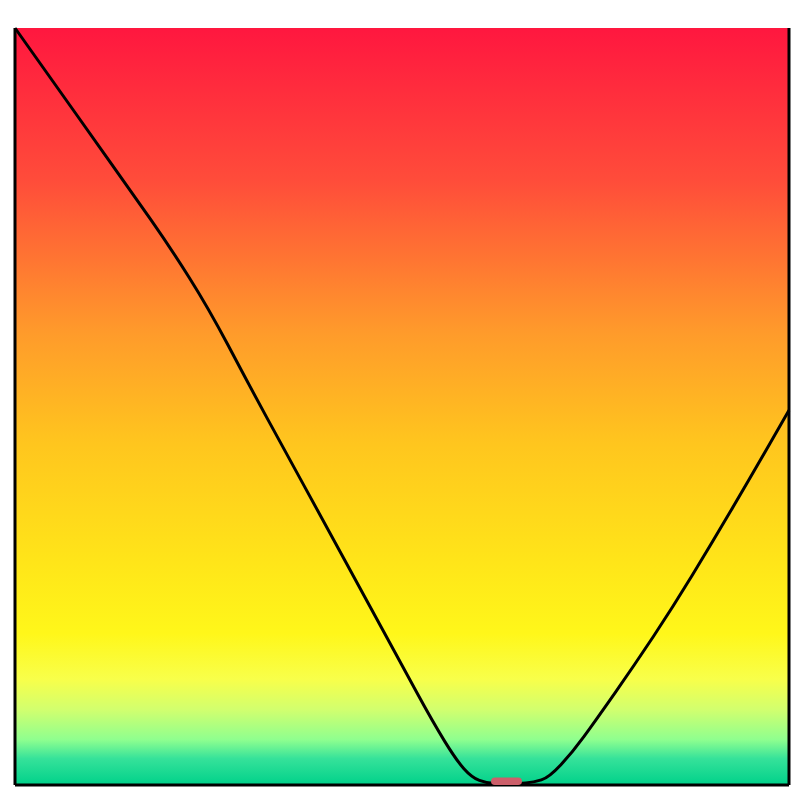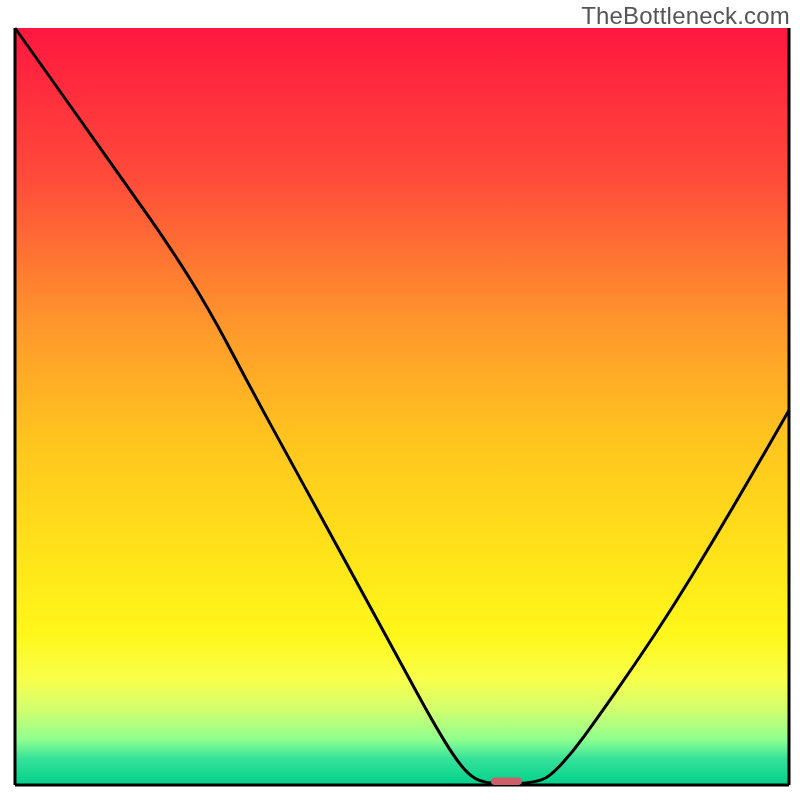--- a/index.html
+++ b/index.html
@@ -32,21 +32,20 @@
     left: 0;
     width: 800px;
     height: 800px;
     display: block;
   }
 </style>
 </head>
 <body>
 
 <div class="wrapper">
-  <div class="watermark">TheBottleneck.com</div>
 
   <svg class="plot" viewBox="0 0 800 800" preserveAspectRatio="none">
     <defs>
       <linearGradient id="bg-grad" x1="0" y1="0" x2="0" y2="1">
 
       <stop offset="0.00%" stop-color="#ff173f"></stop>
           <stop offset="20.00%" stop-color="#ff4c3a"></stop>
           <stop offset="40.00%" stop-color="#ff9a2b"></stop>
           <stop offset="55.00%" stop-color="#ffc61e"></stop>
           <stop offset="70.00%" stop-color="#ffe419"></stop>

